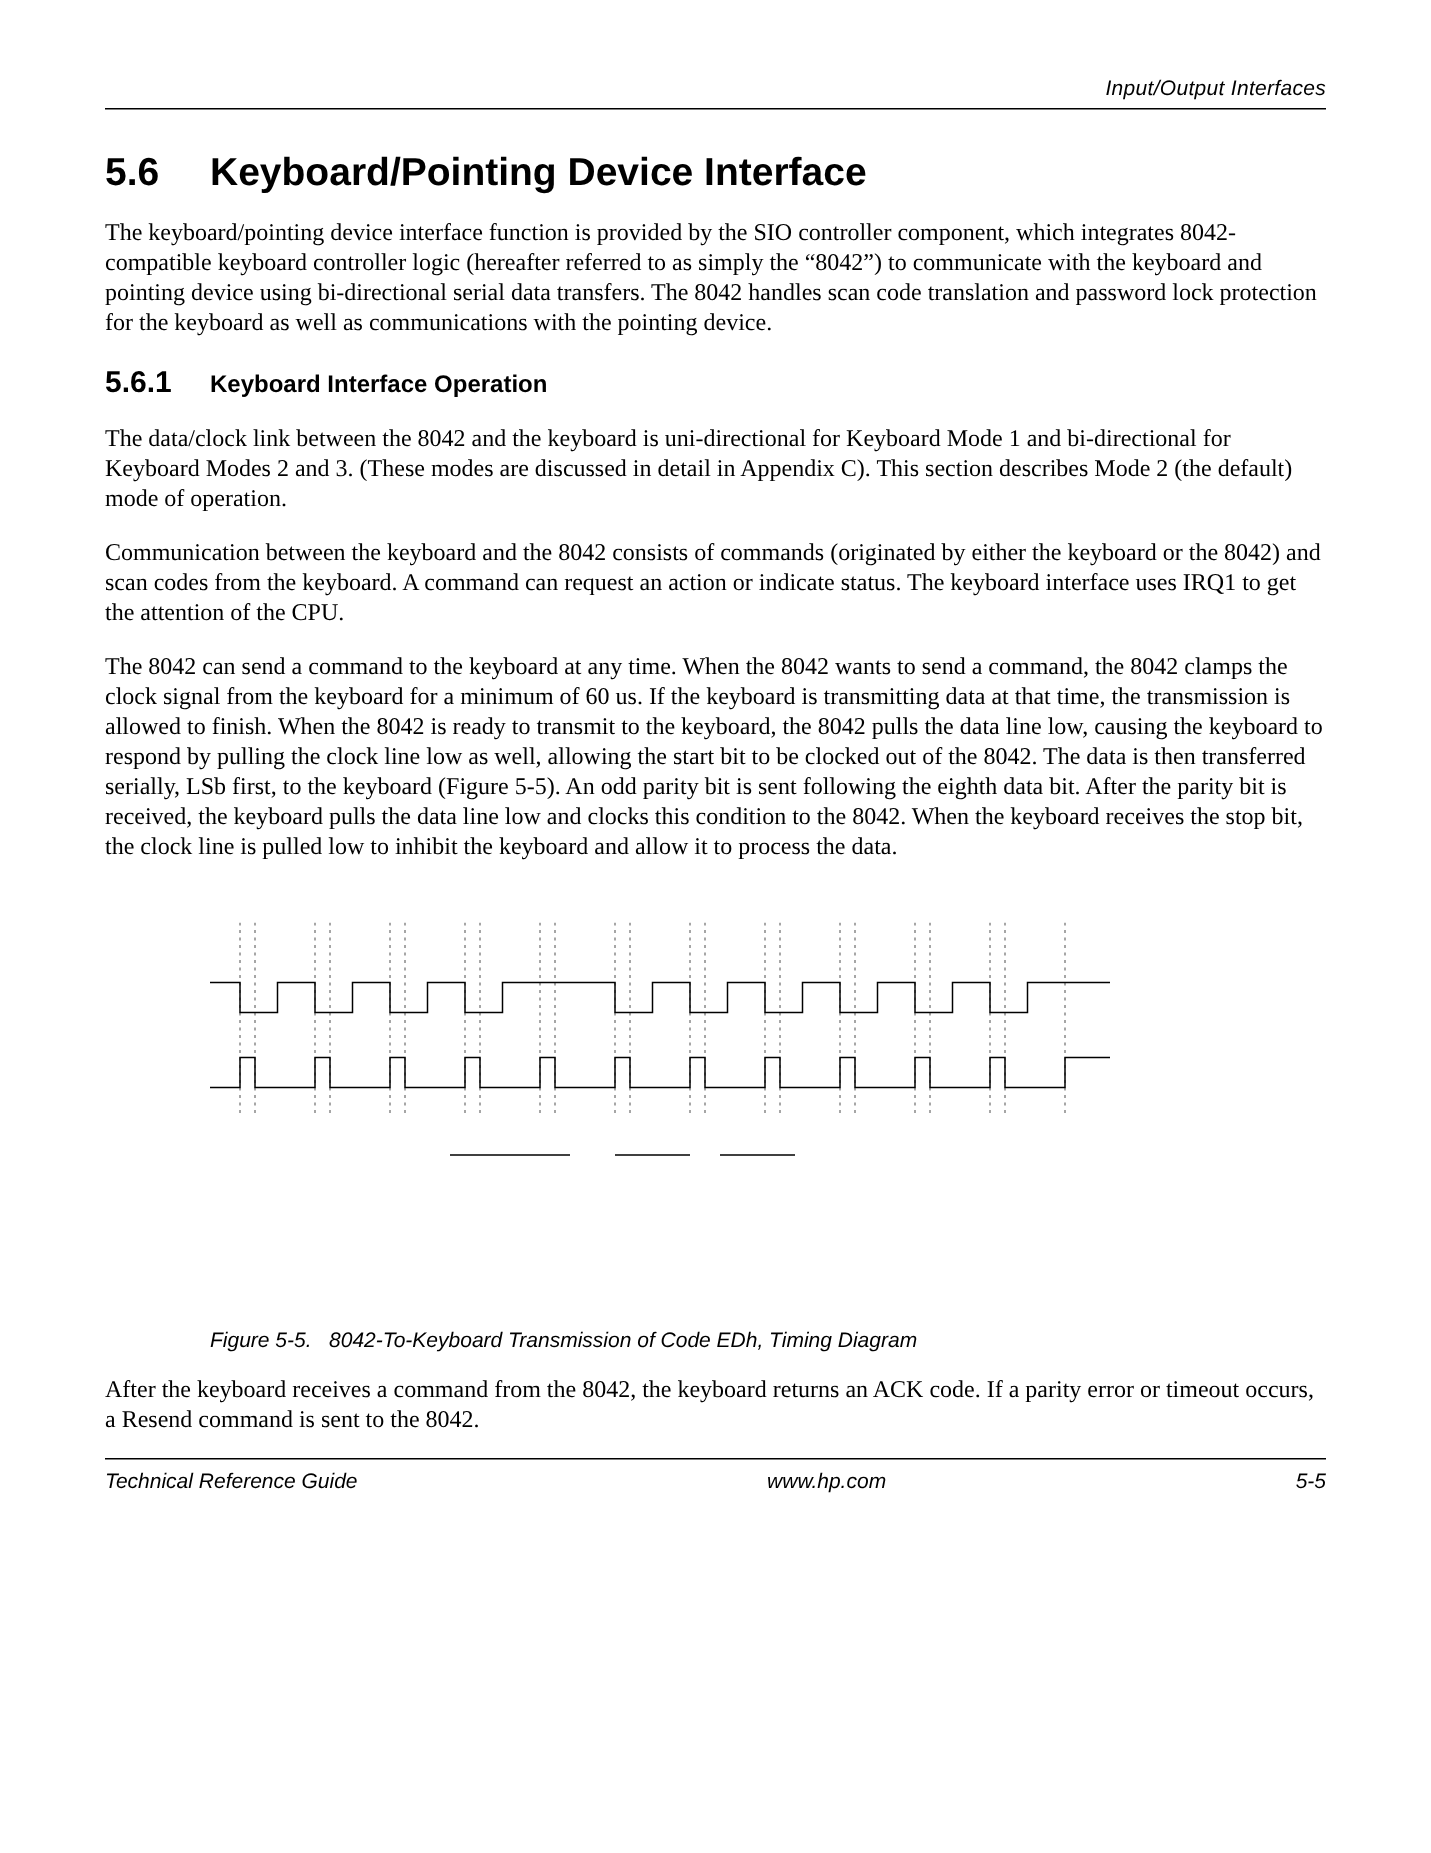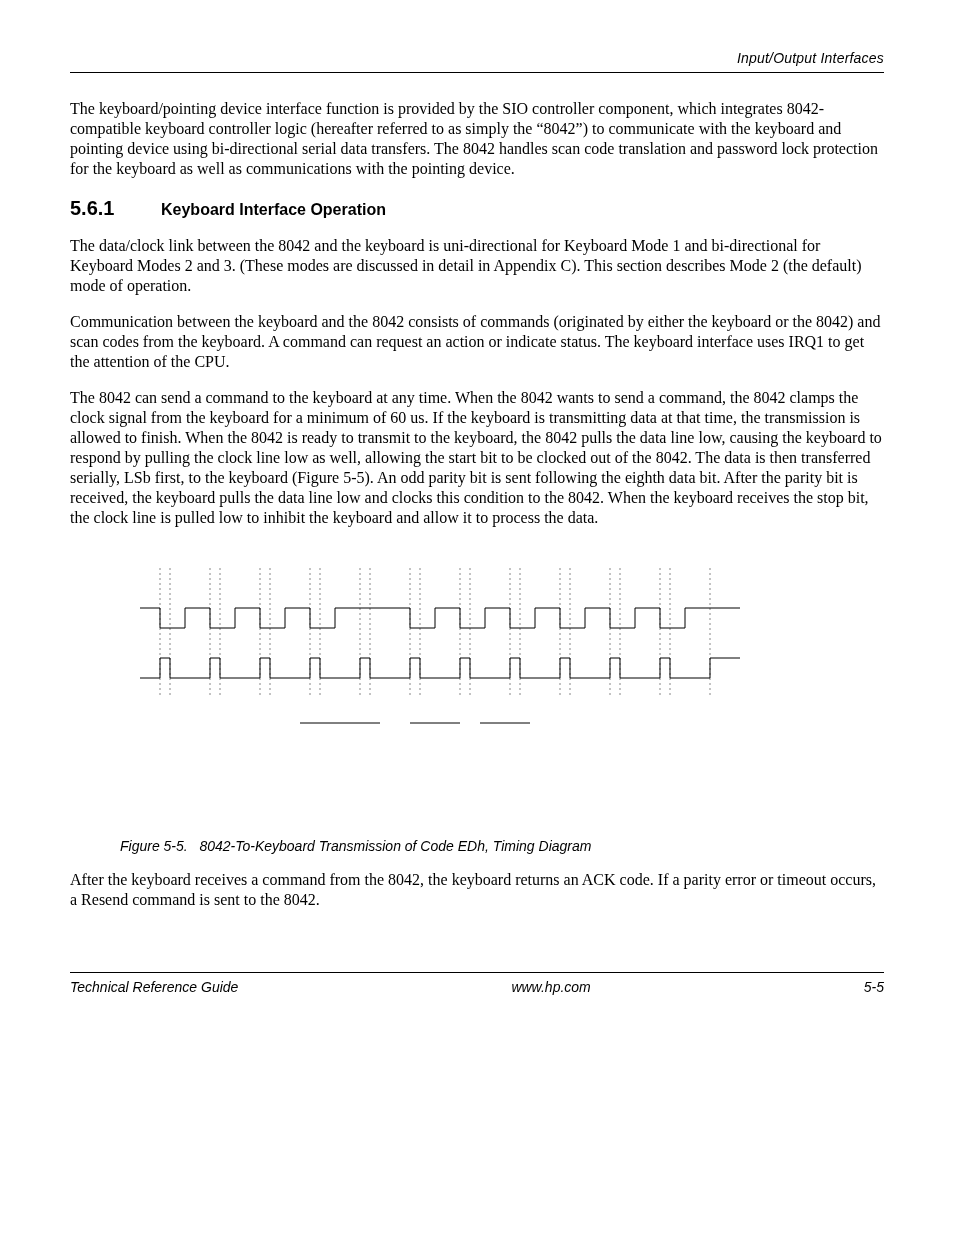--- a/index.html
+++ b/index.html
@@ -40,21 +40,20 @@
   }
   .section-title {
     font-family: Arial, Helvetica, sans-serif;
     font-weight: 700;
     font-size: 26px;
   }
   .sub-row {
     display: flex;
     align-items: baseline;
     margin: 18px 0 10px 0;
-    gap: 21px;
   }
   .sub-num {
     font-family: Arial, Helvetica, sans-serif;
     font-weight: 700;
     font-size: 20px;
     width: 70px;
     flex: 0 0 70px;
   }
   .sub-title {
     font-family: Arial, Helvetica, sans-serif;
@@ -65,21 +64,21 @@
     font-size: 16px;
     line-height: 1.25;
     margin-bottom: 12px;
   }
   .figure-wrap {
     margin-left: 70px;
     margin-top: 40px;
     margin-bottom: 10px;
   }
   .figure-caption {
-    margin-left: 50px;
+    margin-left: 70px;
     font-family: Arial, Helvetica, sans-serif;
     font-style: italic;
     font-size: 14px;
     margin-top: 90px;
     margin-bottom: 10px;
   }
   .footer {
     position: absolute;
     left: 70px;
     right: 70px;
@@ -94,20 +93,24 @@
   }
   svg { display: block; }
 </style>
 </head>
 <body>
 
 <div class="page">
 
   <div class="running-head">Input/Output Interfaces</div>
 
+  <div class="section-row">
+    <div class="section-num">5.6</div>
+    <div class="section-title">Keyboard/Pointing Device Interface</div>
+  </div>
 
   <p class="body-text">The keyboard/pointing device interface function is provided by the SIO controller component, which integrates 8042-compatible keyboard controller logic (hereafter referred to as simply the “8042”) to communicate with the keyboard and pointing device using bi-directional serial data transfers. The 8042 handles scan code translation and password lock protection for the keyboard as well as communications with the pointing device.</p>
 
   <div class="sub-row">
     <div class="sub-num">5.6.1</div>
     <div class="sub-title">Keyboard Interface Operation</div>
   </div>
 
   <p class="body-text">The data/clock link between the 8042 and the keyboard is uni-directional for Keyboard Mode 1 and bi-directional for Keyboard Modes 2 and 3. (These modes are discussed in detail in Appendix C). This section describes Mode 2 (the default) mode of operation.</p>
   <p class="body-text">Communication between the keyboard and the 8042 consists of commands (originated by either the keyboard or the 8042) and scan codes from the keyboard. A command can request an action or indicate status. The keyboard interface uses IRQ1 to get the attention of the CPU.</p>

